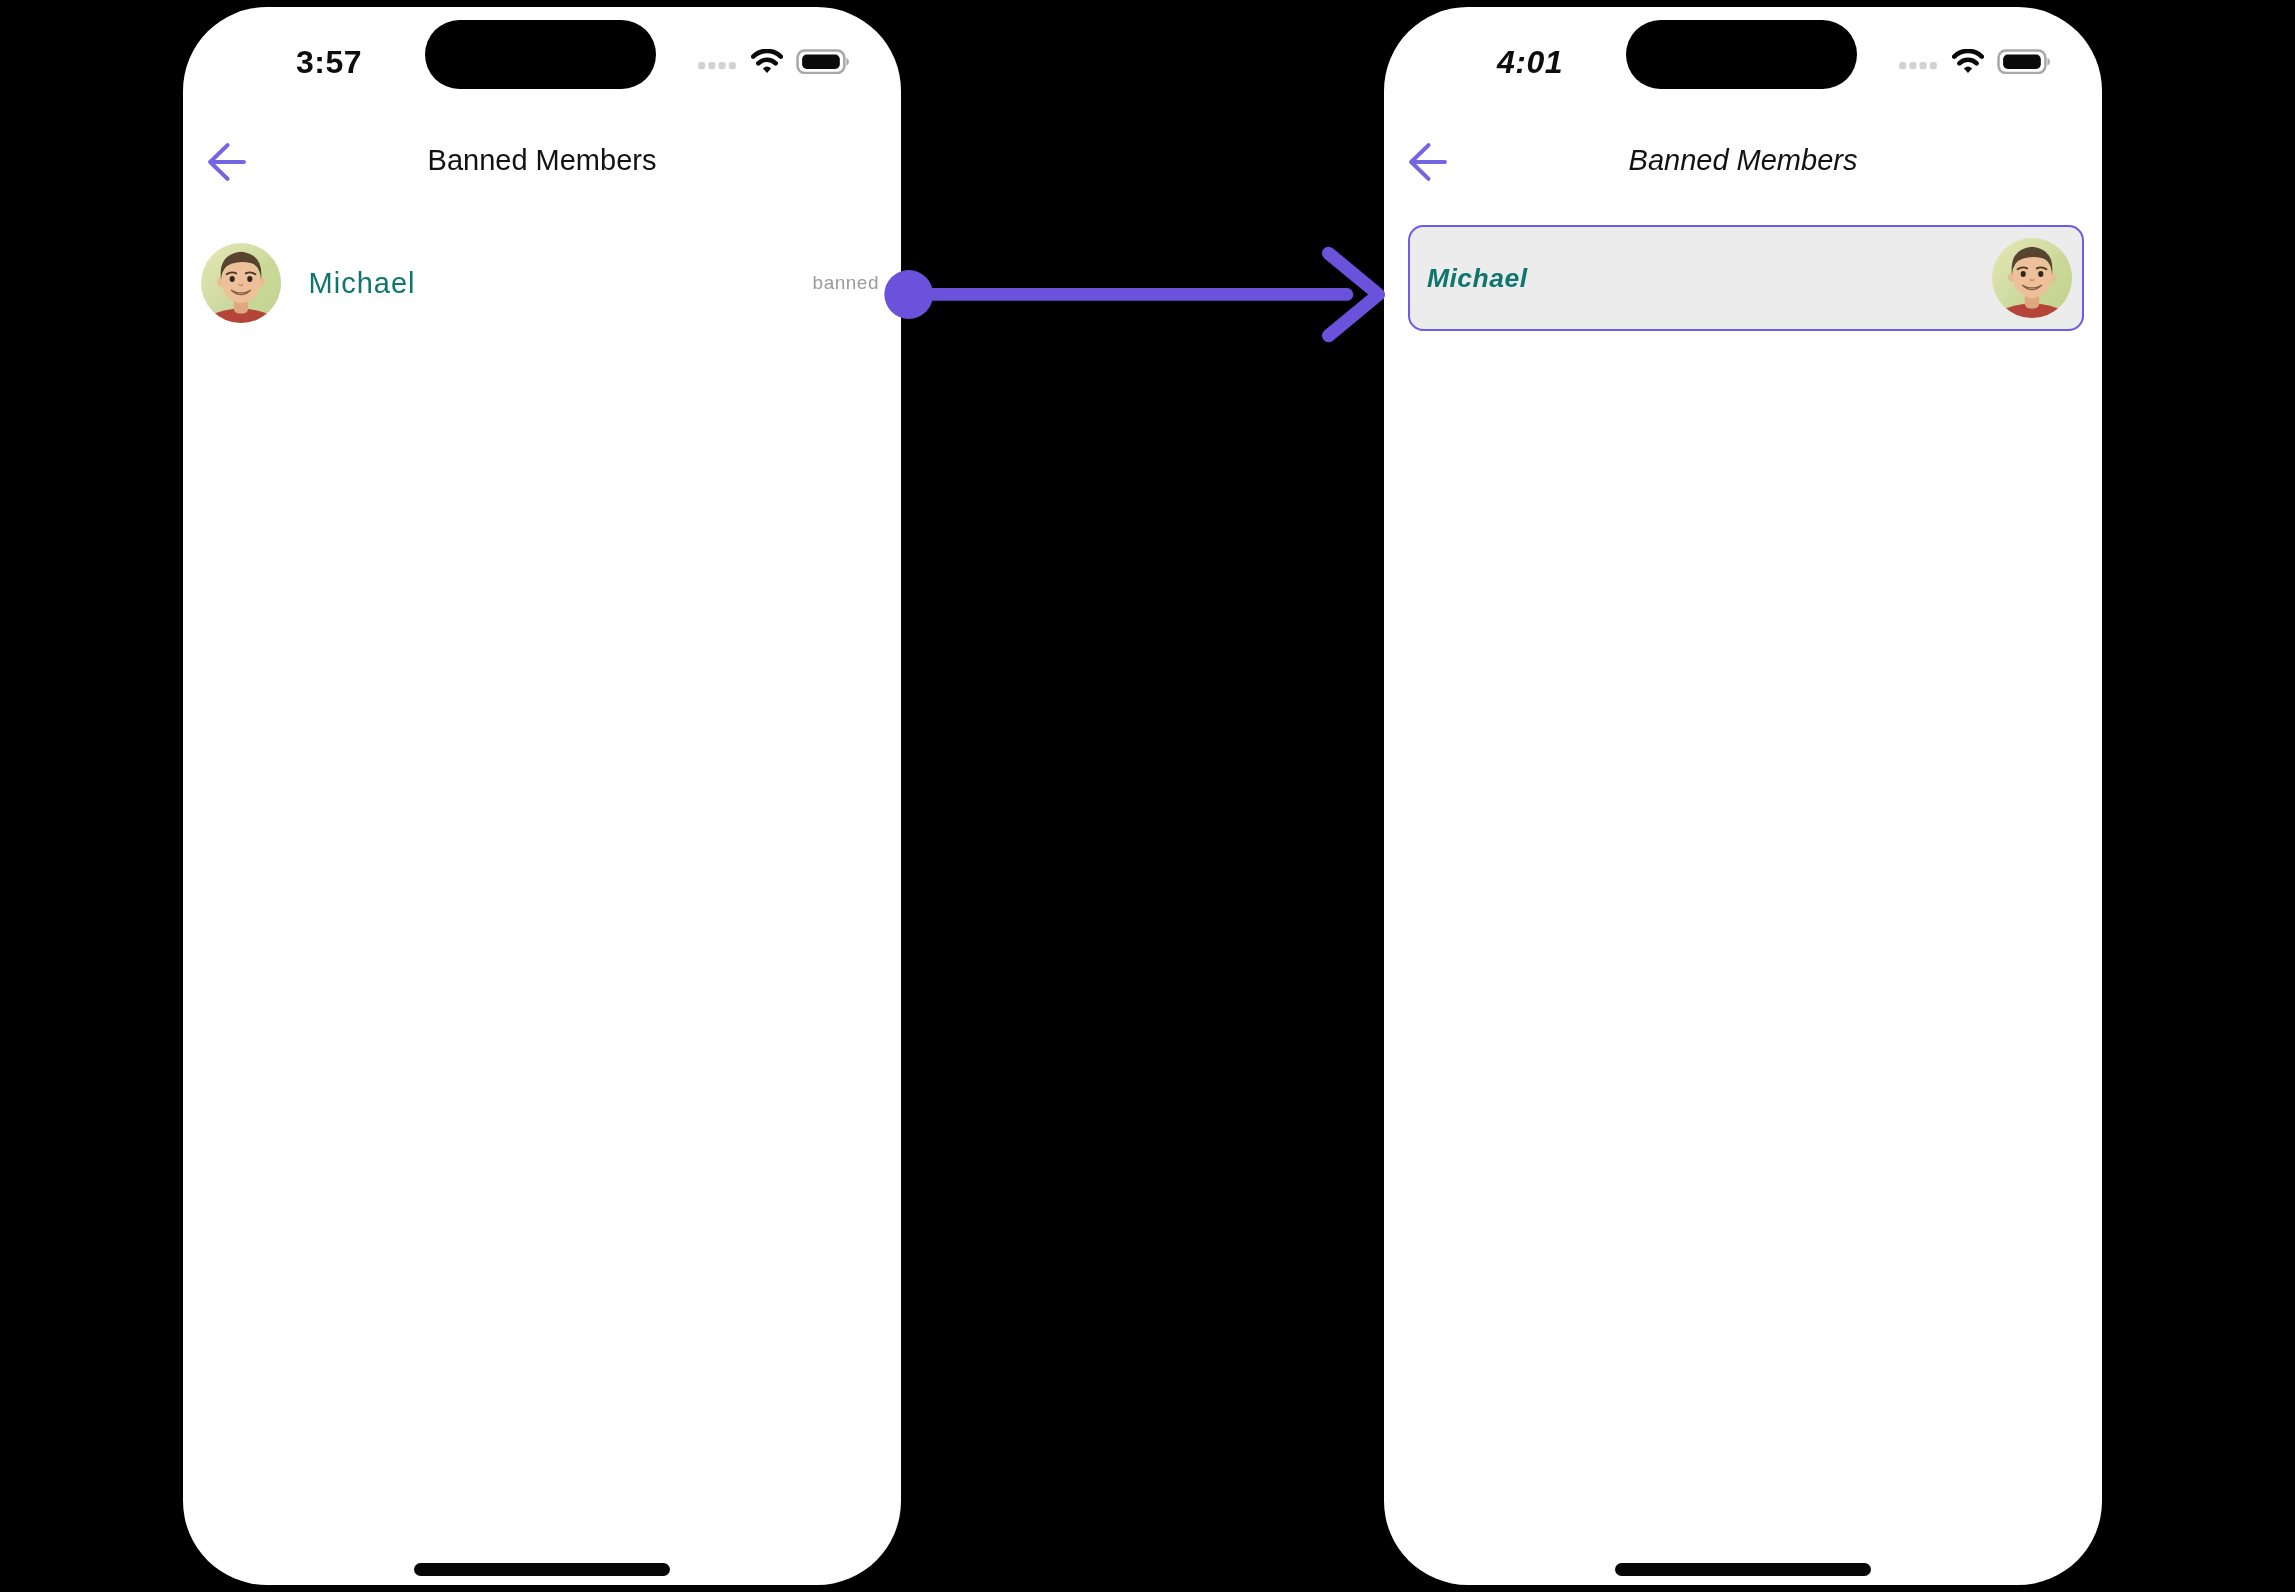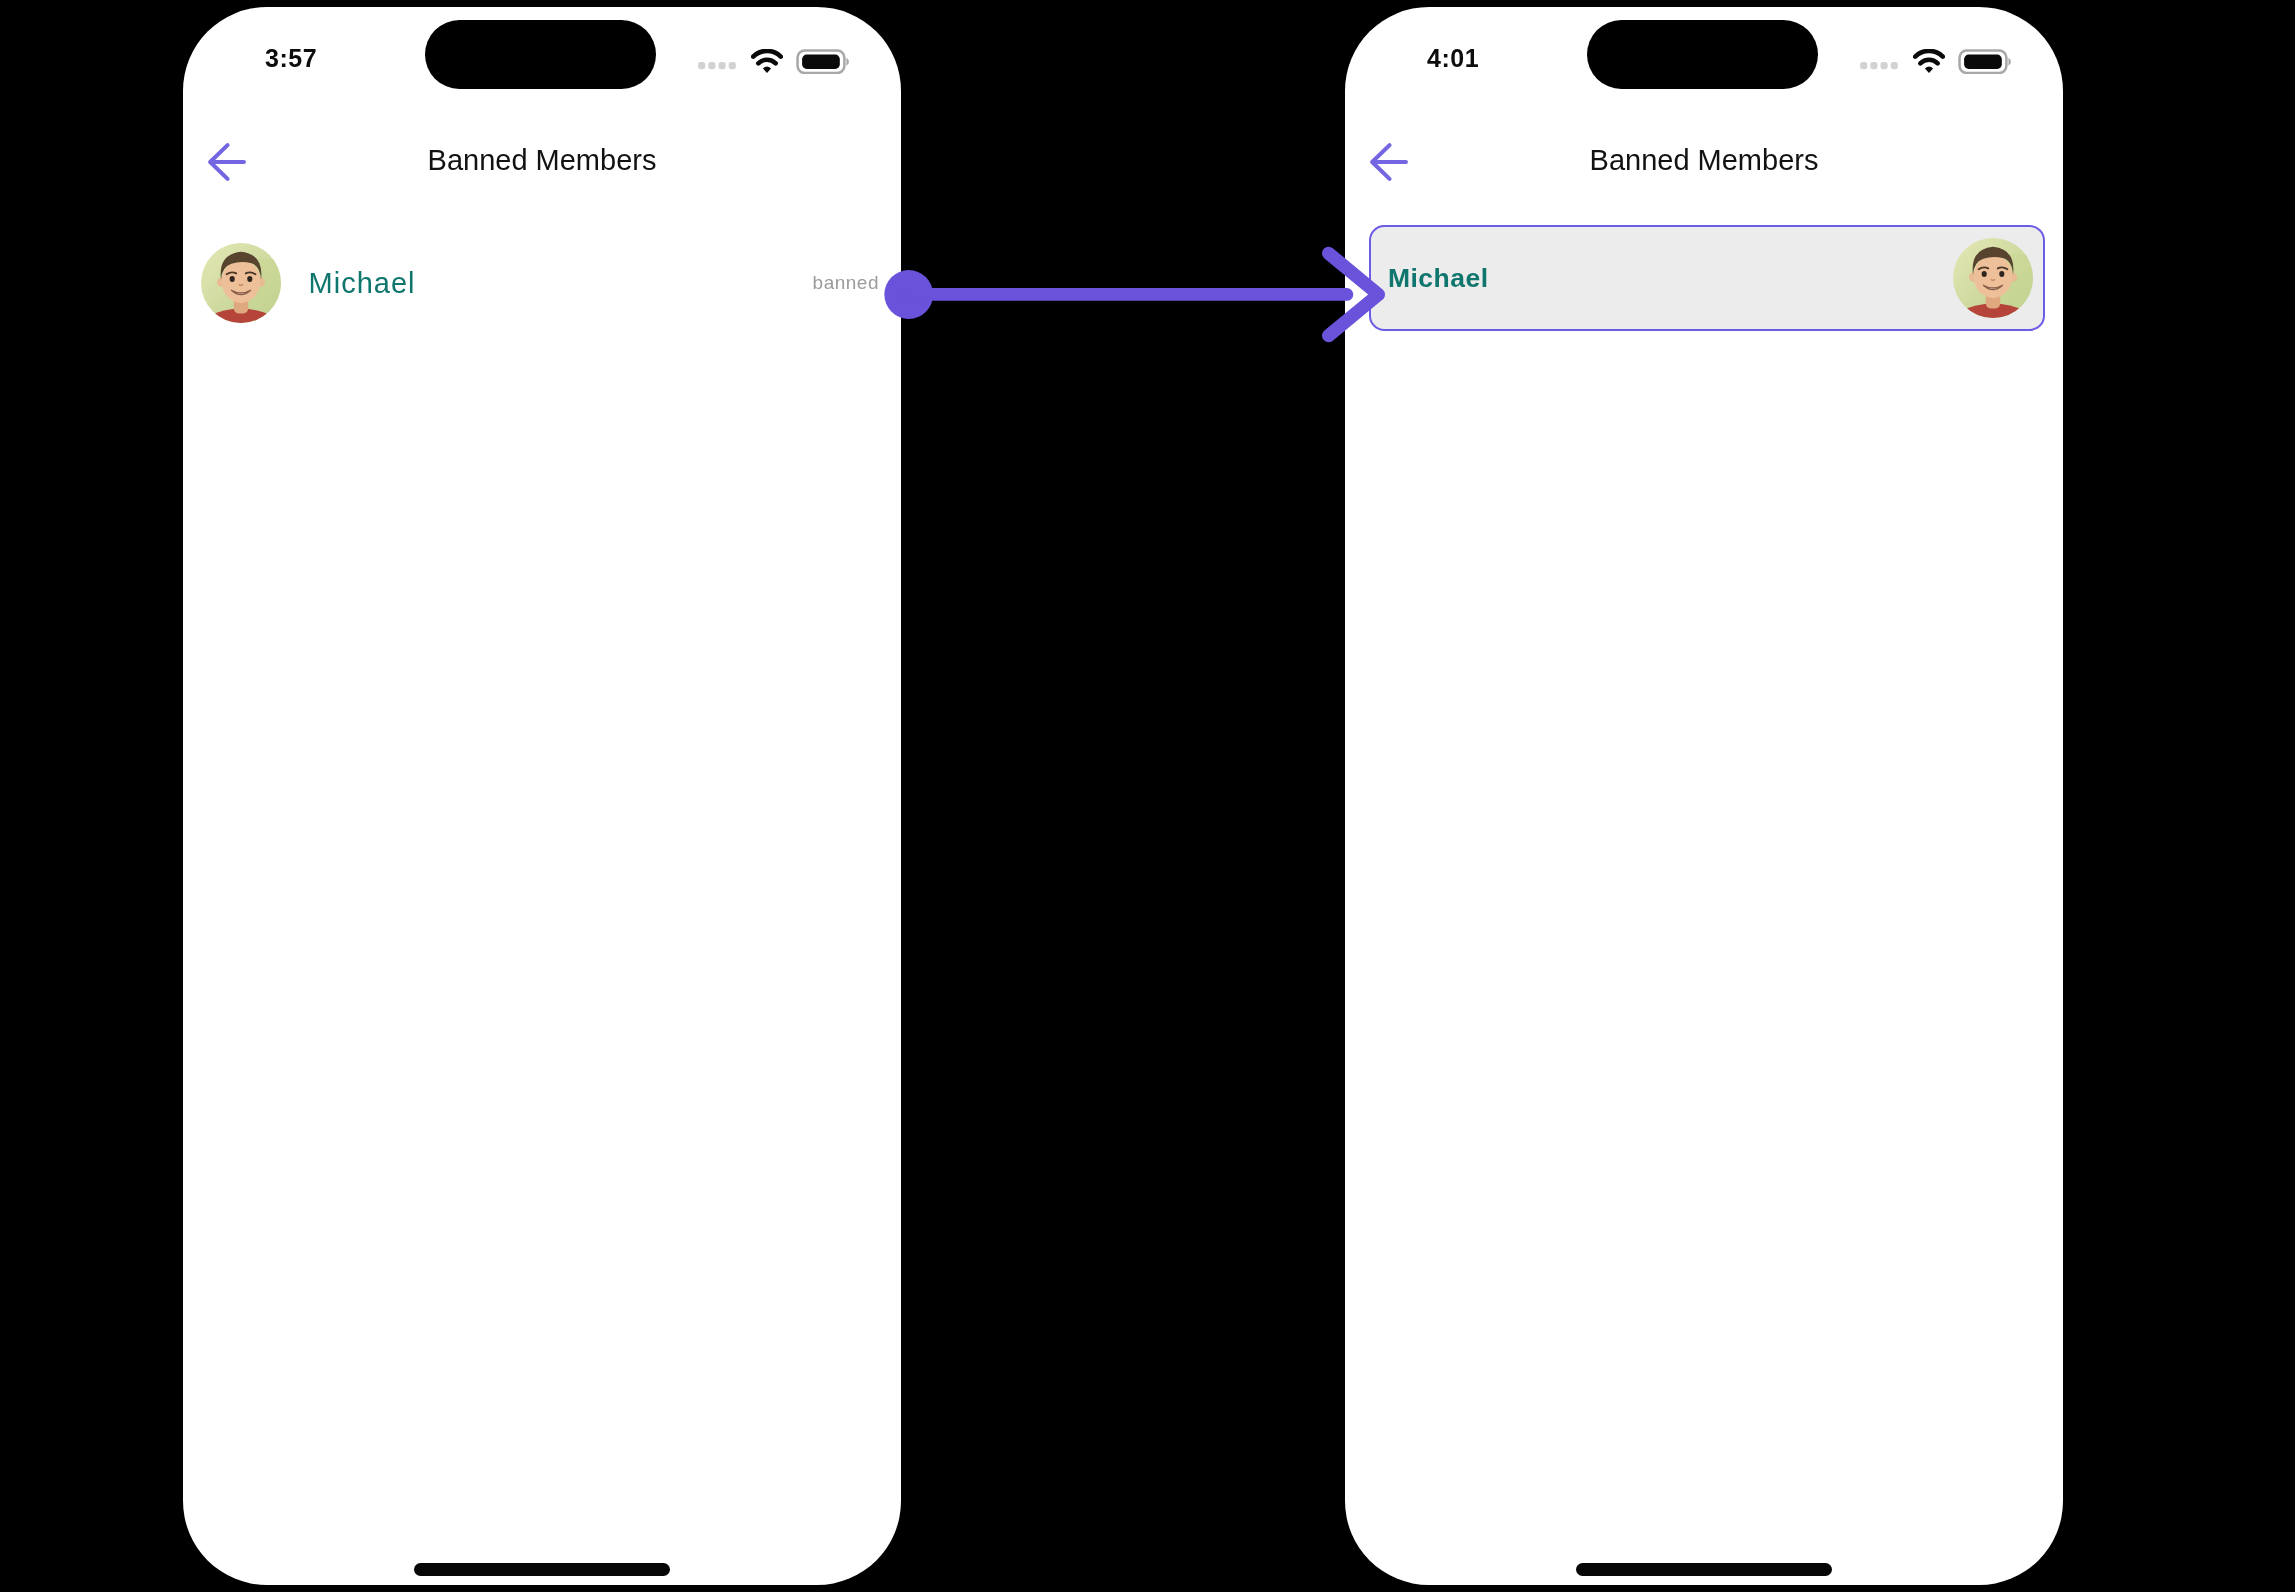--- a/index.html
+++ b/index.html
@@ -9,26 +9,26 @@
     font-family:"Liberation Sans","DejaVu Sans",sans-serif;
   }
   .canvas { position:absolute; inset:0; background:#000; }
 
   
   .phone {
     position:absolute; top:7.1px; width:718px; height:1578px;
     background:#fff; border-radius:84px; overflow:hidden;
   }
   .phone.left  { left:183px; }
-  .phone.right { left:1345px; }
+  .phone.right { left:1384px;font-style:italic; }
 
   
   .status-time {
     position:absolute; left:82px; top:37px; width:97px;
-    font-size:25px; font-weight:700; color:#0d0d0d; text-align:left;
+    font-size:32px; font-weight:700; color:#0d0d0d; text-align:right;
     letter-spacing:0.5px;
   }
   .dynamic-island {
     position:absolute; left:242px; top:13.3px; width:231px; height:69px;
     background:#000; border-radius:36px;
   }
   .status-icons {
     position:absolute; right:51px; top:42px; height:26.5px;
     display:flex; align-items:center; gap:13.3px;
   }

